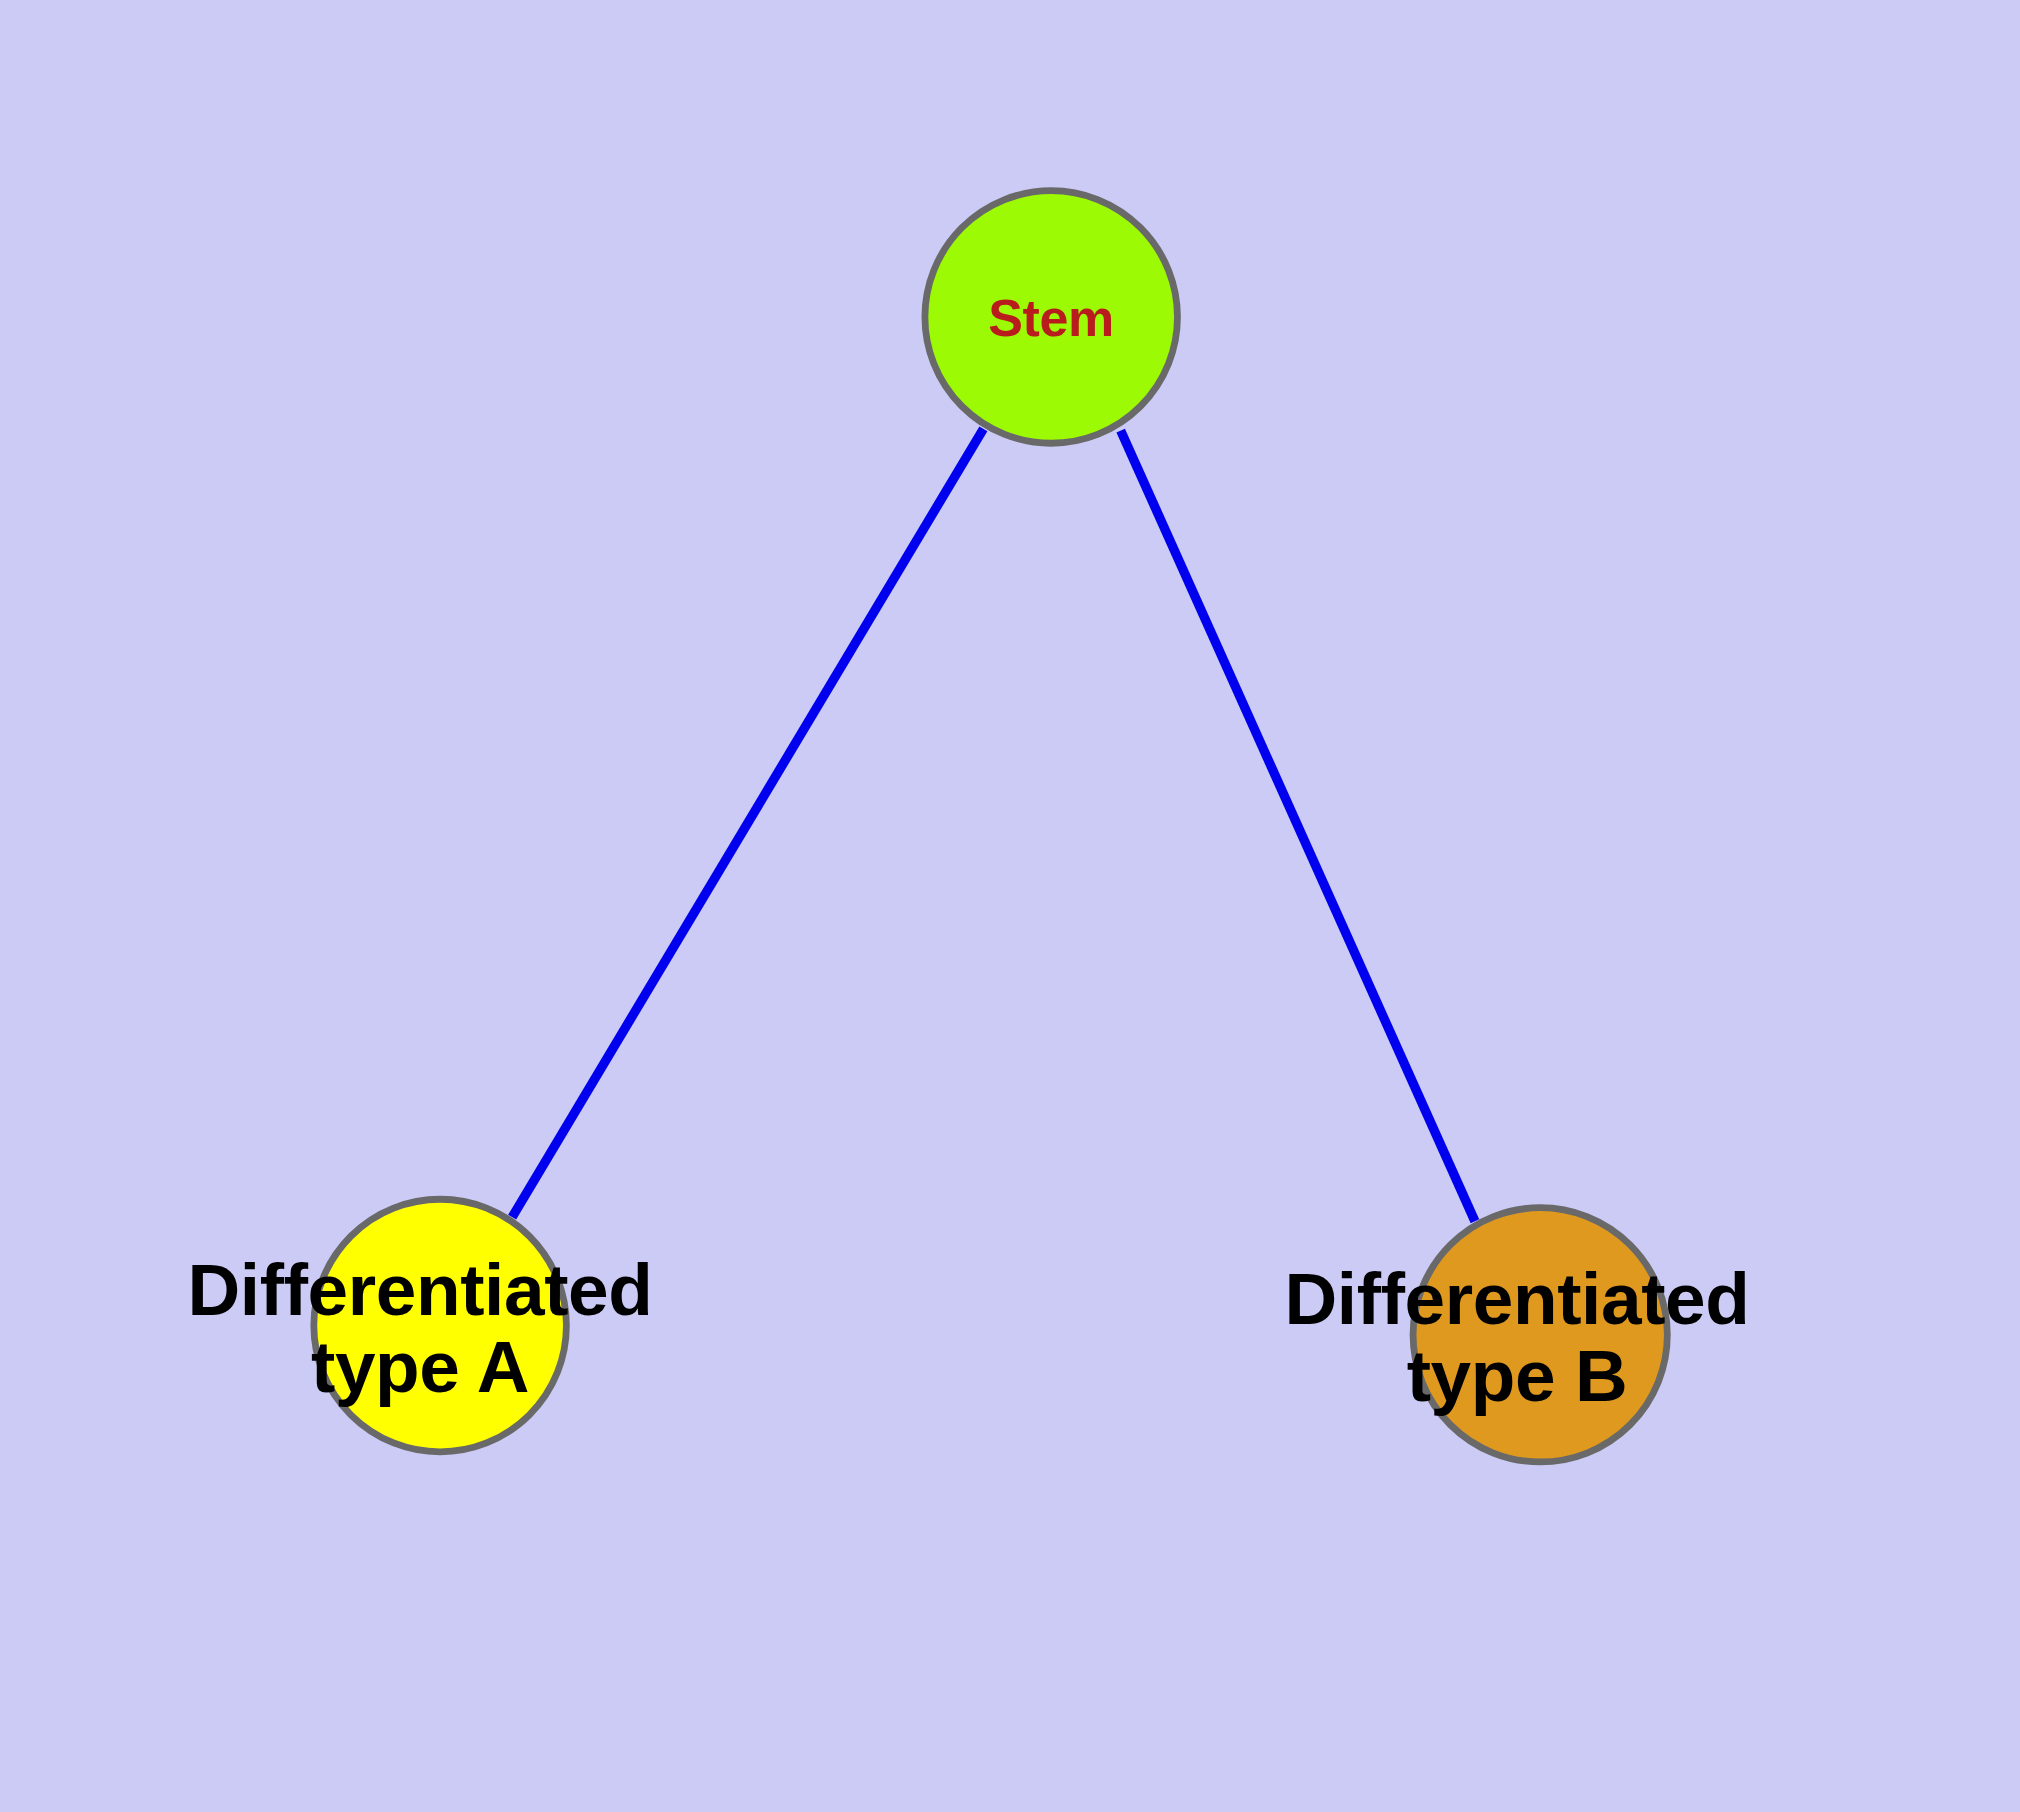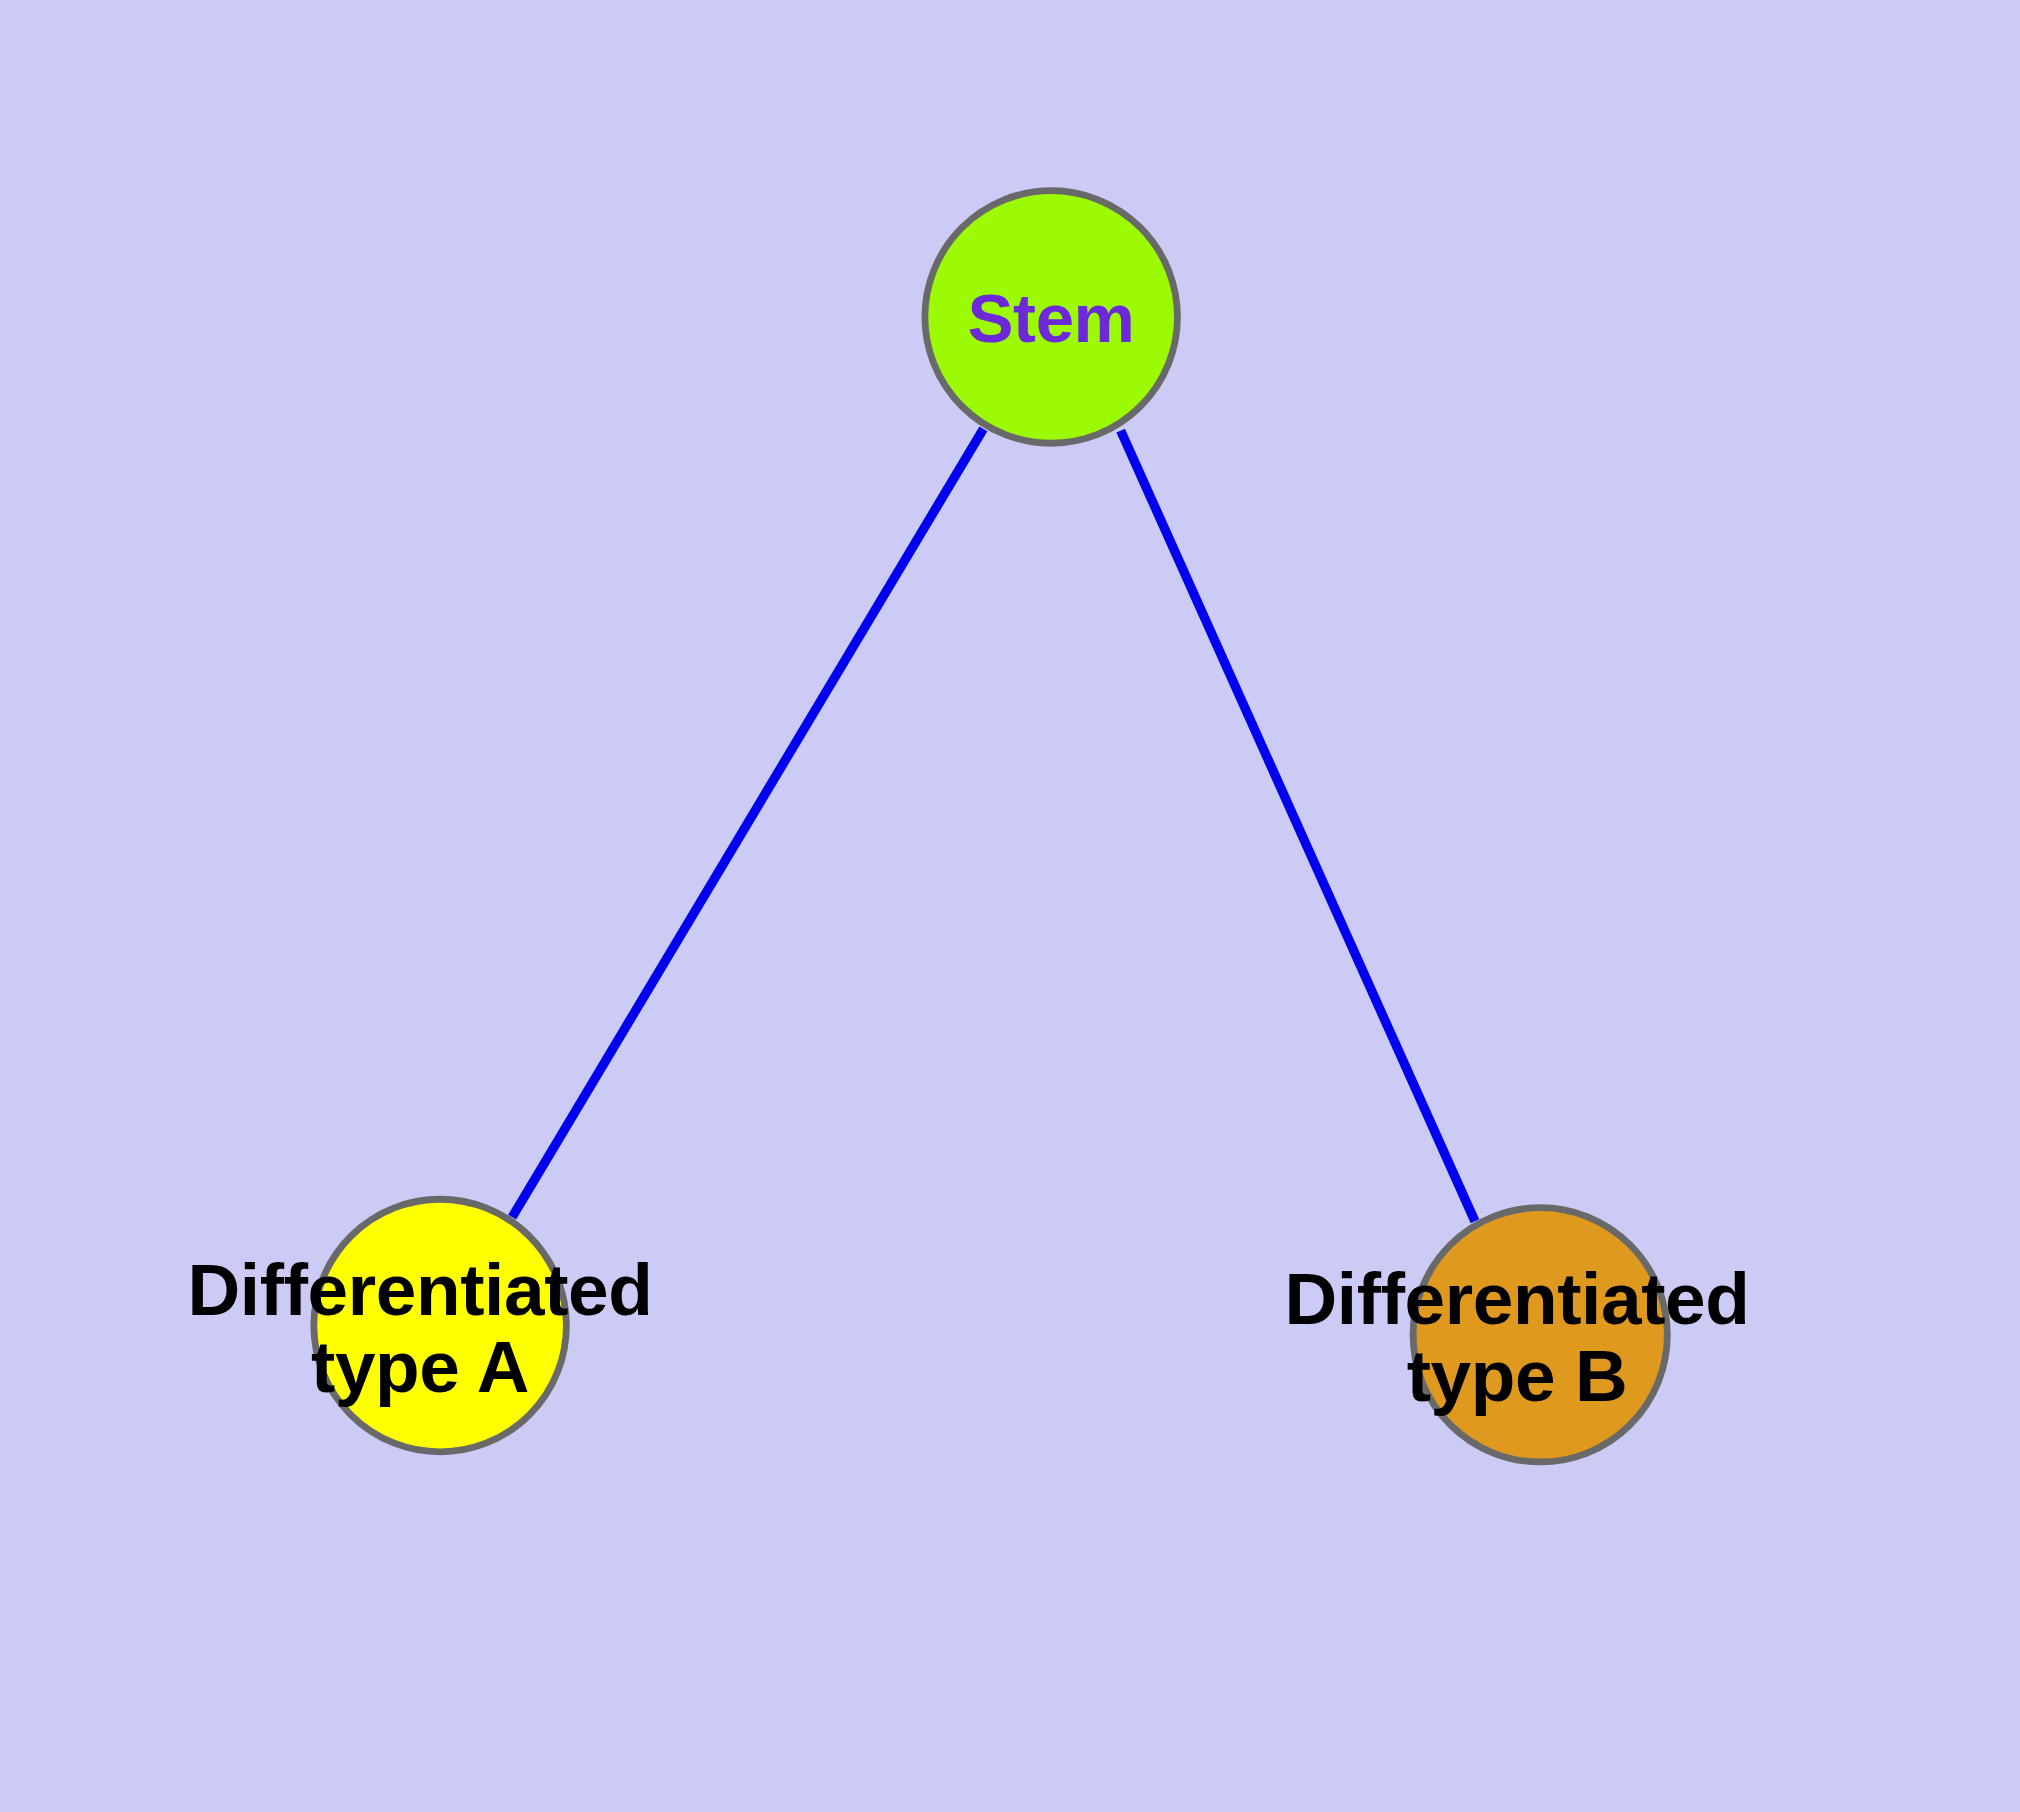--- a/index.html
+++ b/index.html
@@ -57,21 +57,21 @@
         <line x1="1322" y1="508" x2="1740" y2="1441" stroke="#0000ee" stroke-width="11" stroke-linecap="butt"></line>
       </g>
     <g id="nodes-group">
         <circle cx="1240" cy="374" r="149" fill="#9bfa04" stroke="#696969" stroke-width="8"></circle>
         <circle cx="519" cy="1564" r="149" fill="#ffff00" stroke="#696969" stroke-width="8"></circle>
         <circle cx="1817" cy="1575" r="150" fill="#e0991f" stroke="#696969" stroke-width="8"></circle>
       </g>
   </svg>
 
   <div id="labels-layer">
-      <div class="node-label" style="left: 1051px; top: 319px; font-size: 69px; color: #6d28d9;">Stem</div>
+      <div class="node-label" style="left: 1051px; top: 319px; font-size: 52px; color: #b91c1c;">Stem</div>
       <div class="node-label" style="left: 420px; top: 1328px; font-size: 73px; color: rgb(0, 0, 0);">Differentiated
 type A</div>
       <div class="node-label" style="left: 1517px; top: 1337px; font-size: 73px; color: rgb(0, 0, 0);">Differentiated
 type B</div>
     </div>
 
 </div>
 
 
 </body></html>

